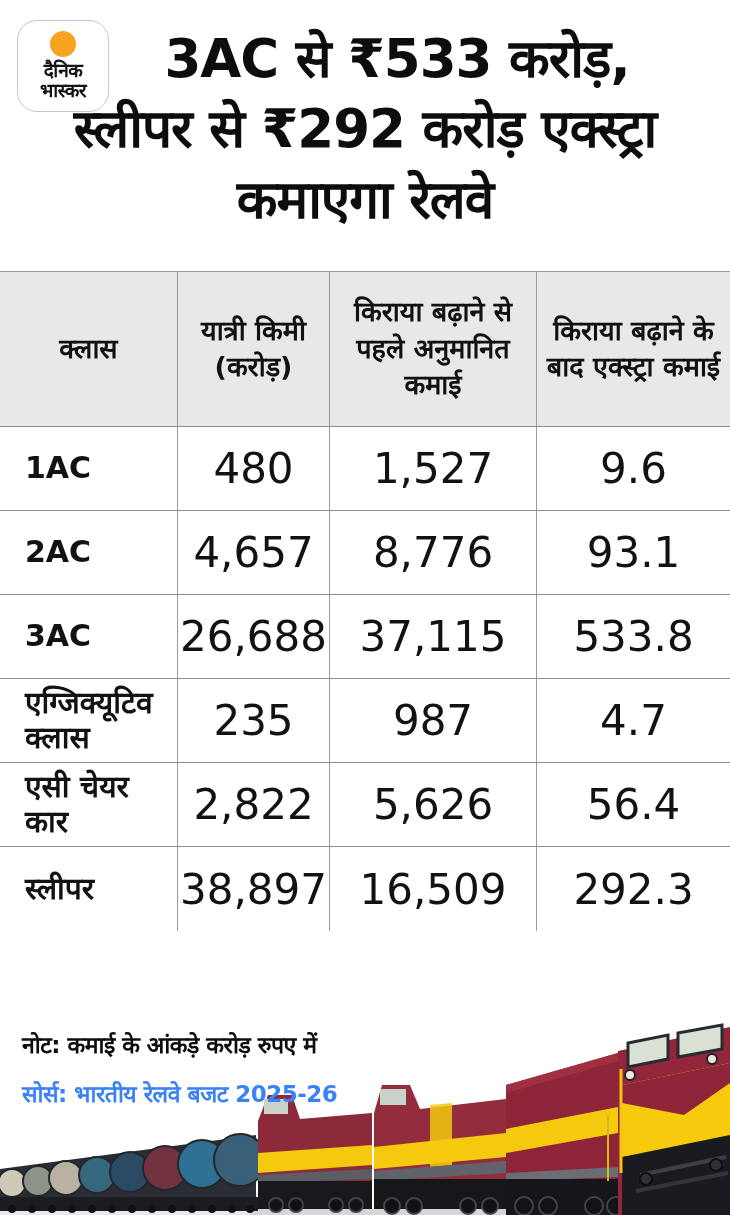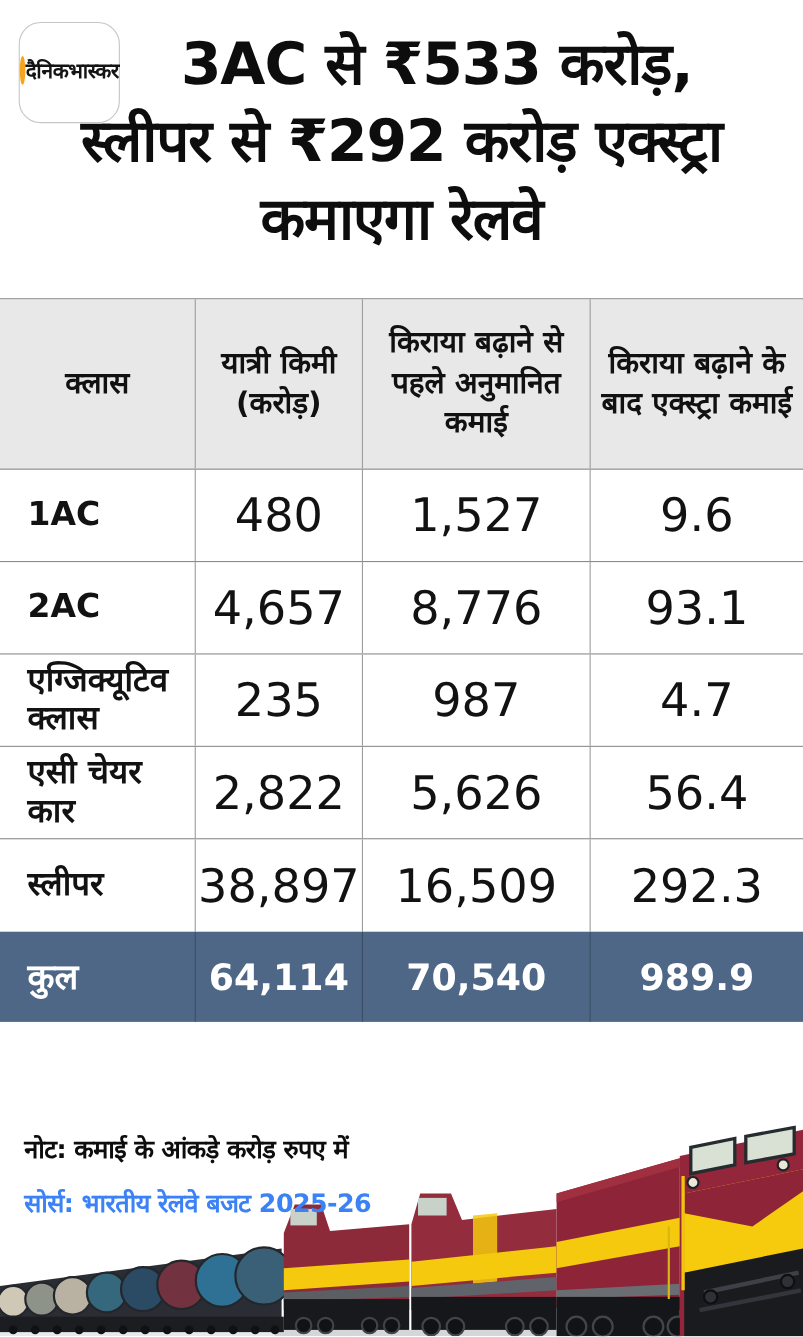--- a/index.html
+++ b/index.html
@@ -11,21 +11,21 @@
   }
   *{margin:0;padding:0;box-sizing:border-box;}
   html,body{background:#fff;}
   .page{
     position:relative;width:730px;height:1215px;background:#fff;overflow:hidden;
     font-family:"DejaVu Sans","Liberation Sans",sans-serif;color:#101010;
   }
   
   .logo{
     position:absolute;left:17px;top:20px;width:92px;height:92px;background:#fff;
-    border:1px solid #c6c6c6;border-radius:20px;display:flex;flex-direction:row;
+    border:1px solid #c6c6c6;border-radius:20px;display:flex;flex-direction:column;
     align-items:center;justify-content:center;z-index:5;
   }
   .sun{width:26px;height:26px;border-radius:50%;background:var(--orange);margin-bottom:4px;}
   .logo-text{font-weight:800;font-size:19px;line-height:1.04;text-align:center;color:#141414;letter-spacing:-0.5px;}
   .headline{
     position:absolute;left:0;top:24px;width:730px;text-align:center;
     font-weight:900;font-size:53px;line-height:1.33;color:#0d0d0d;letter-spacing:-1px;z-index:2;
   }
   .headline .l1{padding-left:64px;}
   
@@ -88,20 +88,26 @@
     <div class="td">9.6</div>
   </div>
 
   <div class="grid-row trow">
     <div class="td td-class">2AC</div>
     <div class="td">4,657</div>
     <div class="td">8,776</div>
     <div class="td">93.1</div>
   </div>
 
+  <div class="grid-row trow">
+    <div class="td td-class">3AC</div>
+    <div class="td">26,688</div>
+    <div class="td">37,115</div>
+    <div class="td">533.8</div>
+  </div>
 
   <div class="grid-row trow">
     <div class="td td-class">एग्जिक्यूटिव क्लास</div>
     <div class="td">235</div>
     <div class="td">987</div>
     <div class="td">4.7</div>
   </div>
 
   <div class="grid-row trow">
     <div class="td td-class">एसी चेयर कार</div>
@@ -111,26 +117,20 @@
   </div>
 
   <div class="grid-row trow">
     <div class="td td-class">स्लीपर</div>
     <div class="td">38,897</div>
     <div class="td">16,509</div>
     <div class="td">292.3</div>
   </div>
 </div>
 
-    <div class="grid-row trow-total">
-      <div class="td td-class">कुल</div>
-      <div class="td">64,114</div>
-      <div class="td">70,540</div>
-      <div class="td">989.9</div>
-    </div>
   </div>
 
   <div class="note">नोट: कमाई के आंकड़े करोड़ रुपए में</div>
   <div class="source">सोर्स: भारतीय रेलवे बजट 2025-26</div>
 
   <svg class="train" viewBox="0 0 730 192" aria-hidden="true">
 
     <rect x="0" y="181" width="320" height="11" fill="#e7e9eb"></rect>
     <rect x="250" y="186" width="480" height="6" fill="#d4d6d8"></rect>
 

